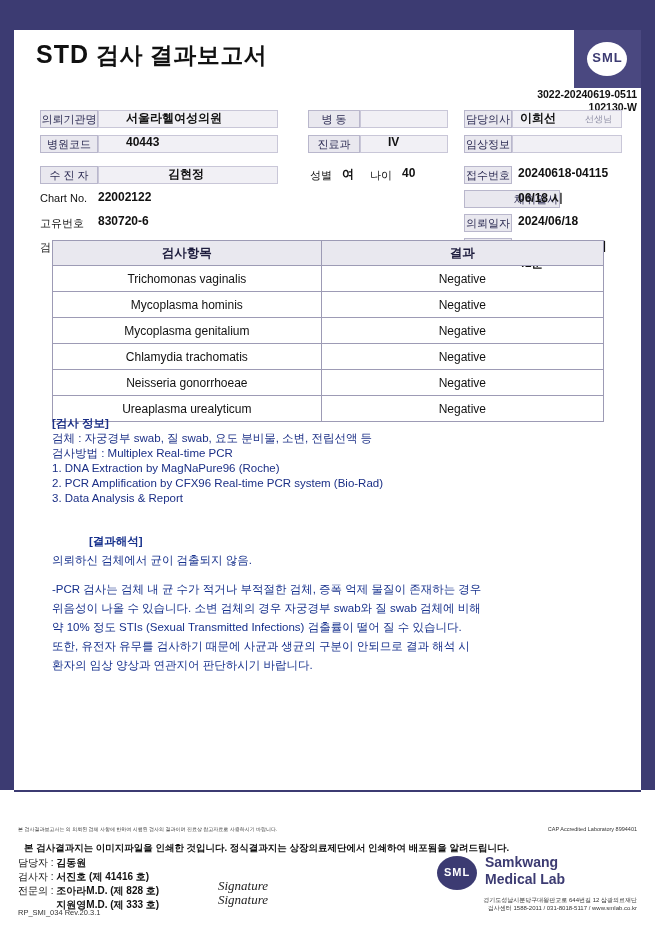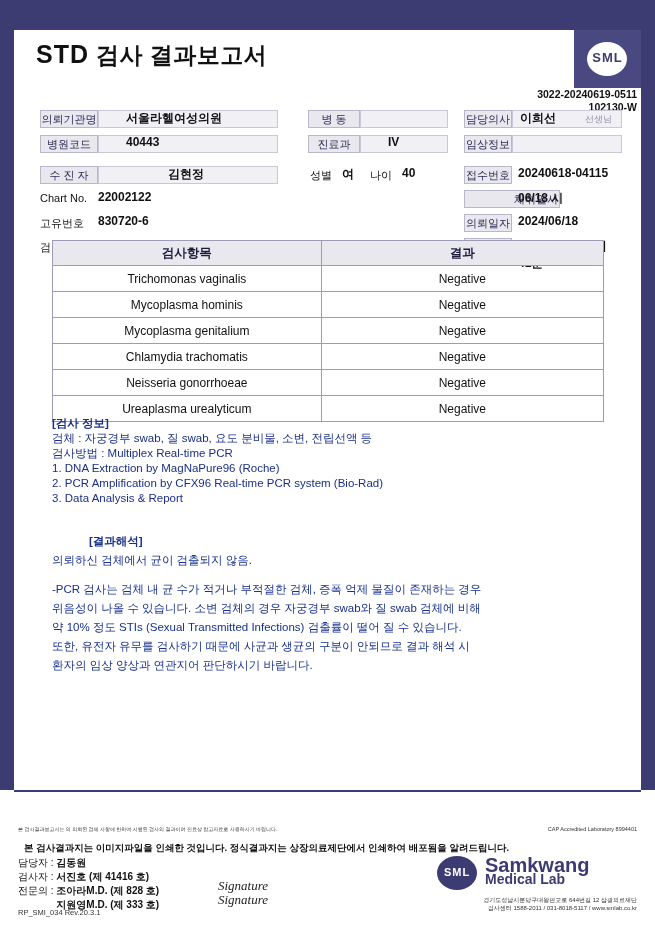--- a/index.html
+++ b/index.html
@@ -105,21 +105,21 @@
   .lab-logo{position:absolute;right:18px;top:852px;width:200px;height:52px;}
   .lab-logo .circ{
     position:absolute;left:0;top:4px;width:40px;height:34px;border-radius:50%;
     background:#3c3b72;
   }
   .lab-logo .circ span{
     position:absolute;left:0;top:10px;width:40px;text-align:center;color:#fff;
     font-size:11px;font-weight:bold;letter-spacing:1px;
   }
   .lab-logo .n1{
-    position:absolute;left:48px;top:2px;font-size:20px;font-weight:bold;color:#3c3b72;
+    position:absolute;left:48px;top:2px;font-size:14px;font-weight:bold;color:#3c3b72;
   }
   .lab-logo .n2{
     position:absolute;left:48px;top:19px;font-size:14px;font-weight:bold;color:#3c3b72;
   }
   .lab-addr{
     position:absolute;right:18px;top:896px;width:260px;text-align:right;
     font-size:6px;color:#333;line-height:8px;
   }
   .sig-mark{
     position:absolute;font-family:"Liberation Serif", serif;font-style:italic;

